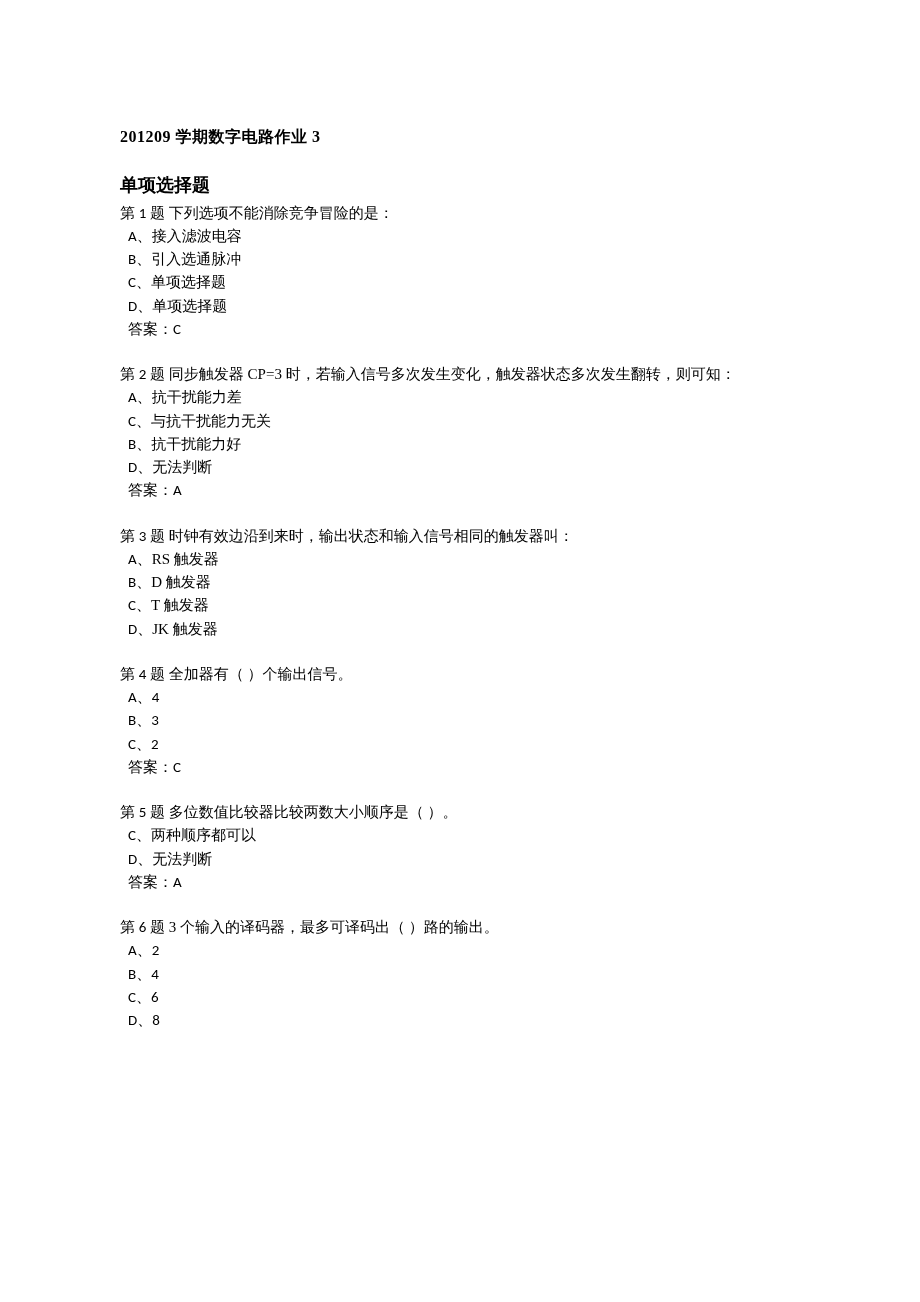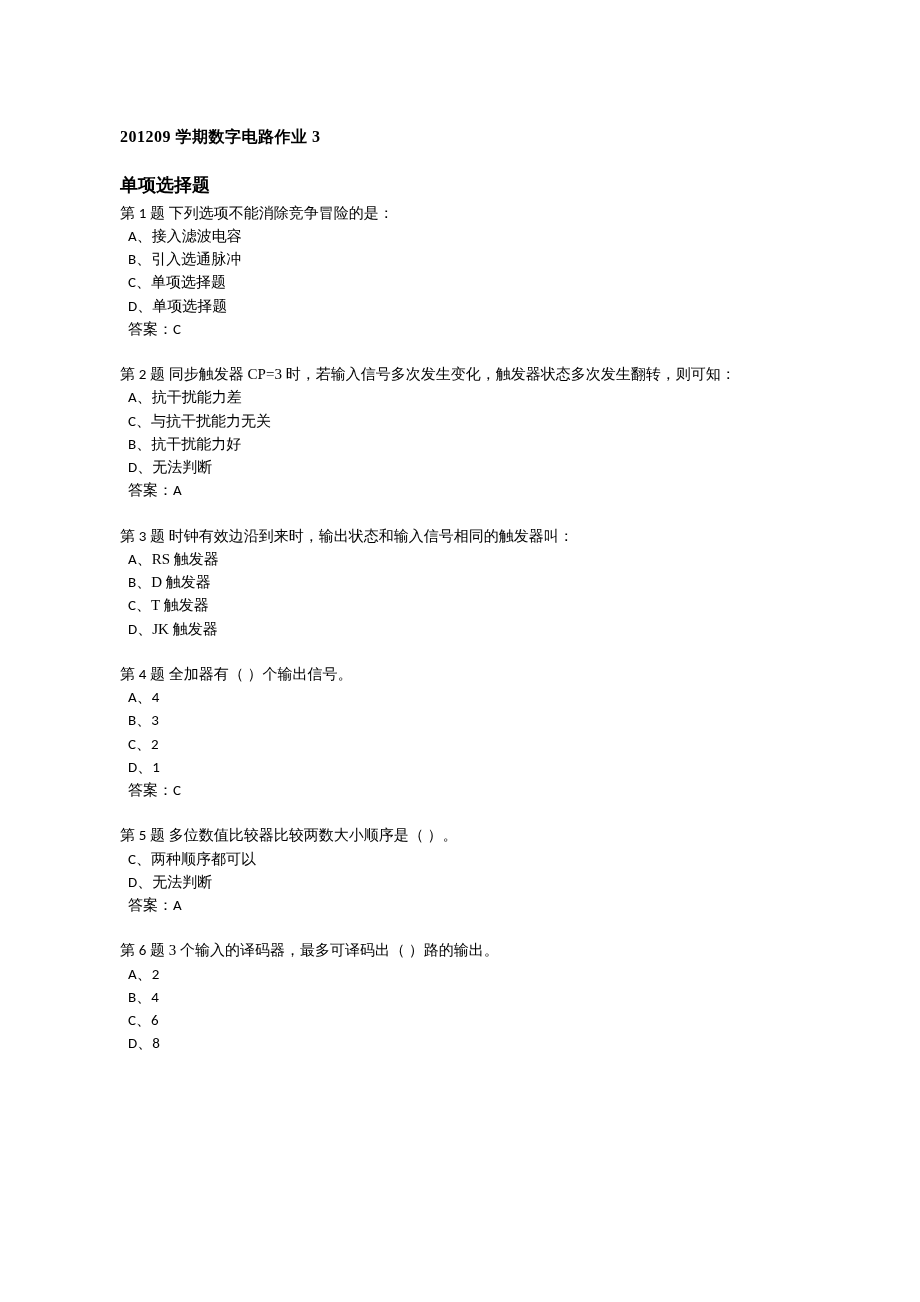--- a/index.html
+++ b/index.html
@@ -80,21 +80,20 @@
   <div class="option"><span class="opt-letter">B</span><span>、</span><span>D 触发器</span></div>
   <div class="option"><span class="opt-letter">C</span><span>、</span><span>T 触发器</span></div>
   <div class="option"><span class="opt-letter">D</span><span>、</span><span>JK 触发器</span></div>
 </div>
 
 <div class="question-block">
   <div class="stem"><span>第 </span><span class="qnum">4</span><span> 题 </span><span>全加器有（ ）个输出信号。</span></div>
   <div class="option"><span class="opt-letter">A</span><span>、</span><span class="opt-letter">4</span></div>
   <div class="option"><span class="opt-letter">B</span><span>、</span><span class="opt-letter">3</span></div>
   <div class="option"><span class="opt-letter">C</span><span>、</span><span class="opt-letter">2</span></div>
-  <div class="option"><span class="opt-letter">D</span><span>、</span><span class="opt-letter">1</span></div>
   <div class="answer"><span>答案：</span><span class="ans-letter">C</span></div>
 </div>
 
 <div class="question-block">
   <div class="stem"><span>第 </span><span class="qnum">5</span><span> 题 </span><span>多位数值比较器比较两数大小顺序是（ ）。</span></div>
   <div class="option"><span class="opt-letter">C</span><span>、</span><span>两种顺序都可以</span></div>
   <div class="option"><span class="opt-letter">D</span><span>、</span><span>无法判断</span></div>
   <div class="answer"><span>答案：</span><span class="ans-letter">A</span></div>
 </div>
 

